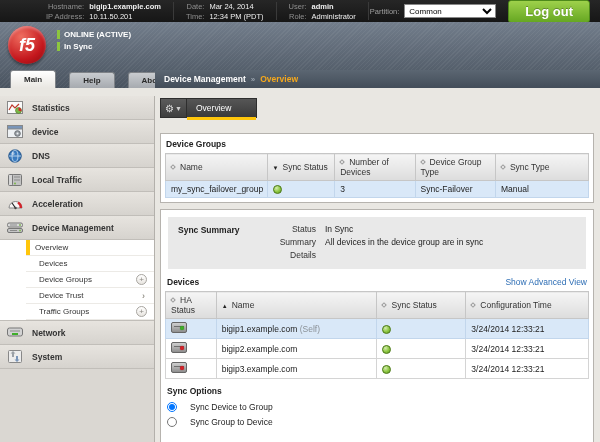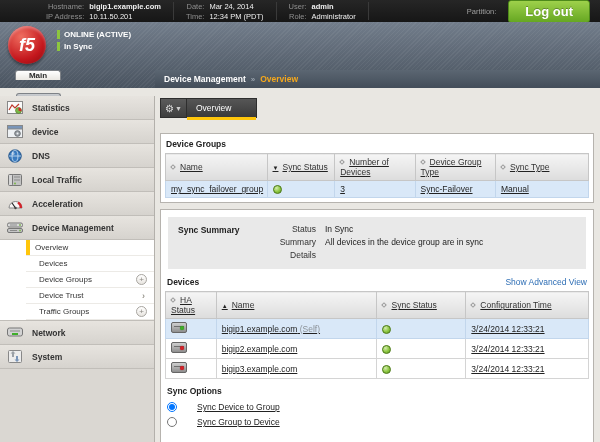--- a/index.html
+++ b/index.html
@@ -59,21 +59,21 @@
     display:flex; align-items:center; justify-content:center;
   }
   .status-block { position:absolute; left:57px; top:8px; }
   .status-row { display:flex; align-items:flex-start; gap:4px; margin-bottom:3px; }
   .status-bar { width:3px; height:9px; background:#8dc63f; }
   .status-text { color:#fff; font-weight:bold; font-size:8px; }
 
   
   .tabs {
     position:absolute; left:10px; top:48px; height:18px;
-    display:flex; align-items:flex-end; gap:13px;flex-direction:column;
+    display:flex; align-items:flex-end; gap:13px;
   }
   .tab {
     height:16px; padding:0 13px; display:flex; align-items:center;
     font-size:8px; font-weight:bold; color:#2b2b2b;
     background:linear-gradient(#c9ccd0,#a6aaaf);
     border:1px solid #7e8287; border-bottom:none;
     border-radius:3px 3px 0 0; cursor:pointer;
   }
   .tab.active { background:linear-gradient(#ffffff,#e9e7e2); height:18px; }
   .crumbbar {
@@ -131,21 +131,21 @@
     color:#fff; font-size:8.5px; display:flex; align-items:center;
     padding-left:9px; position:relative; cursor:pointer;
   }
   .conttab::after { content:""; position:absolute; left:0; right:0; bottom:-3px; height:3px; background:#ffc60b; }
 
   .panel { background:#fff; border:1px solid #b6b3ae; padding:4px; }
   .panel-groups { margin-top:15px; }
   .panel-main { margin-top:6px; }
   .panel-title { font-size:8.5px; font-weight:bold; color:#222; padding:1px 1px 4px 1px; }
 
-  table { width:100%; border-collapse:collapse; font-size:8.5px; table-layout:fixed;text-decoration:underline; }
+  table { width:100%; border-collapse:collapse; font-size:8.5px; table-layout:fixed; }
   th {
     background:linear-gradient(#f5f5f5,#dcdcdc);
     border:1px solid #c6c6c6; text-align:left;
     padding:3px 5px; font-weight:normal; color:#333; cursor:pointer;
   }
   td { padding:3px 5px; border:1px solid #d4d4d4; color:#222; }
   tr.selected td { background:#d9e8f8; border-color:#c2d6ec; }
   .sort-diamond {
     display:inline-block; width:4px; height:4px; margin-right:5px; margin-bottom:1px;
     background:#ececec; border:1px solid #9a9a9a; transform:rotate(45deg);
@@ -180,21 +180,21 @@
   .ss-label { width:48px; text-align:right; margin-right:9px; color:#333; }
   .ss-value { color:#222; }
 
   .devices-head { display:flex; justify-content:space-between; align-items:center; padding:6px 2px 4px 2px; }
   .devices-title { font-size:8.5px; font-weight:bold; }
   .adv-link { font-size:8.5px; color:#2e6eb5; text-decoration:none; cursor:pointer; }
 
   
   .sync-options { padding:7px 2px 2px 2px; }
   .so-title { font-size:8.5px; font-weight:bold; margin-bottom:6px; }
-  .so-row { display:flex; align-items:flex-end; gap:20px; font-size:8.5px; margin-bottom:5px;text-decoration:underline; }
+  .so-row { display:flex; align-items:flex-end; gap:13px; font-size:8.5px; margin-bottom:5px; }
   .so-row input { width:10px; height:10px; margin:0; }
   .so-check { margin-top:20px; }
 </style>
 </head>
 <body>
 
 <div class="topbar">
   <div class="tb-group">
     <span class="tb-label">Hostname:</span>
     <span class="tb-value strong">bigip1.example.com</span>
@@ -209,20 +209,23 @@
   </div>
   <div class="tb-group">
     <span class="tb-label">User:</span>
     <span class="tb-value strong">admin</span>
     <span class="tb-label">Role:</span>
     <span class="tb-value">Administrator</span>
   </div>
   <div class="tb-right">
     <span class="partition-wrap">
       <span>Partition:</span>
+      <select>
+        <option>Common</option>
+      </select>
     </span>
     <button class="logout-btn">Log out</button>
   </div>
 </div>
 
 <div class="header">
   <div class="logo">f5</div>
   <div class="status-block">
     <div class="status-row">
       <span class="status-bar"></span>

